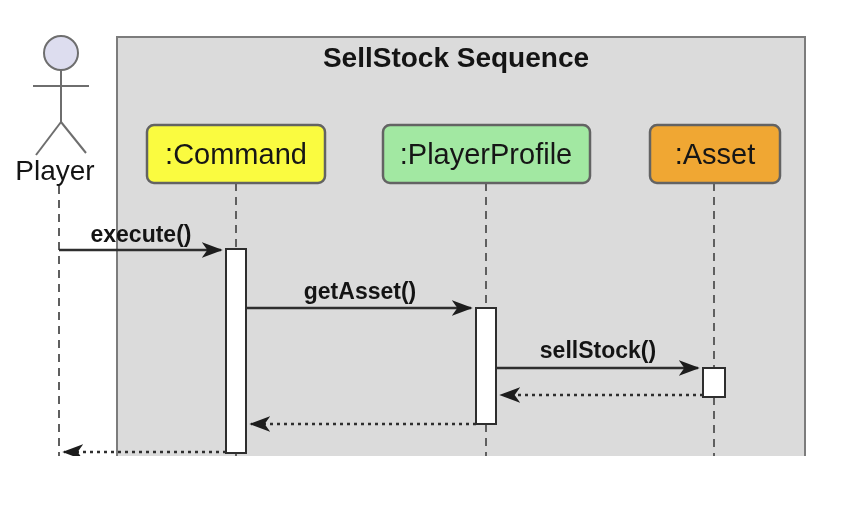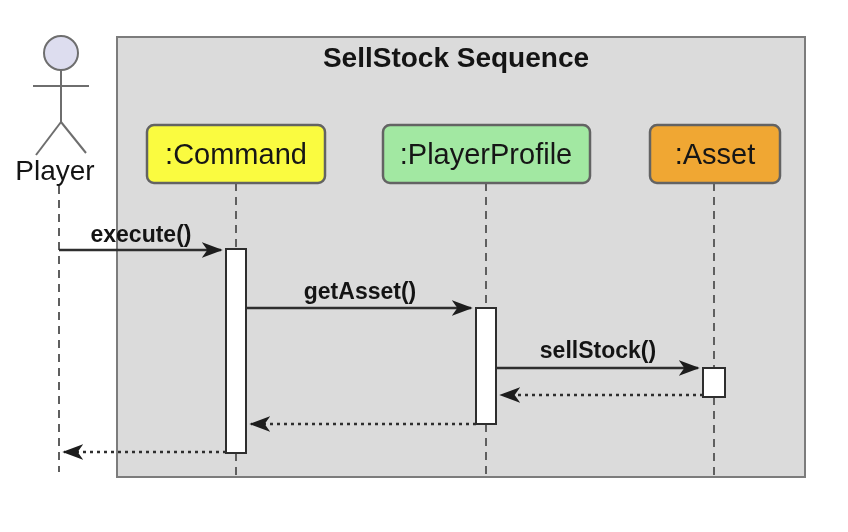--- a/index.html
+++ b/index.html
@@ -1,16 +1,16 @@
 <!DOCTYPE html>
 <html><head>
 <meta charset="utf-8">
 <style>
   html,body{margin:0;padding:0;background:#ffffff;}
-  .stage{position:relative;width:848px;height:532px;background:#ffffff;overflow:hidden;}
+  .stage{position:relative;width:848px;height:456px;background:#ffffff;overflow:hidden;}
   svg{display:block;}
   .frame{stroke:#7c7c7c;stroke-width:2;}
   .title-text{font:bold 28px "Liberation Sans",sans-serif;fill:#141414;text-anchor:middle;}
   .obj-box{stroke:#636363;stroke-width:2.5;}
   .obj-label{font:29px "Liberation Sans",sans-serif;fill:#161616;text-anchor:middle;}
   .actor-stroke{stroke:#6e6e6e;stroke-width:2;fill:none;}
   .actor-head{stroke:#6e6e6e;stroke-width:2;}
   .actor-label{font:28px "Liberation Sans",sans-serif;fill:#141414;text-anchor:middle;}
   .lifeline{stroke:#5f5f5f;stroke-width:2;stroke-dasharray:8 6;fill:none;}
   .activation{fill:#ffffff;stroke:#2e2e2e;stroke-width:2;}

